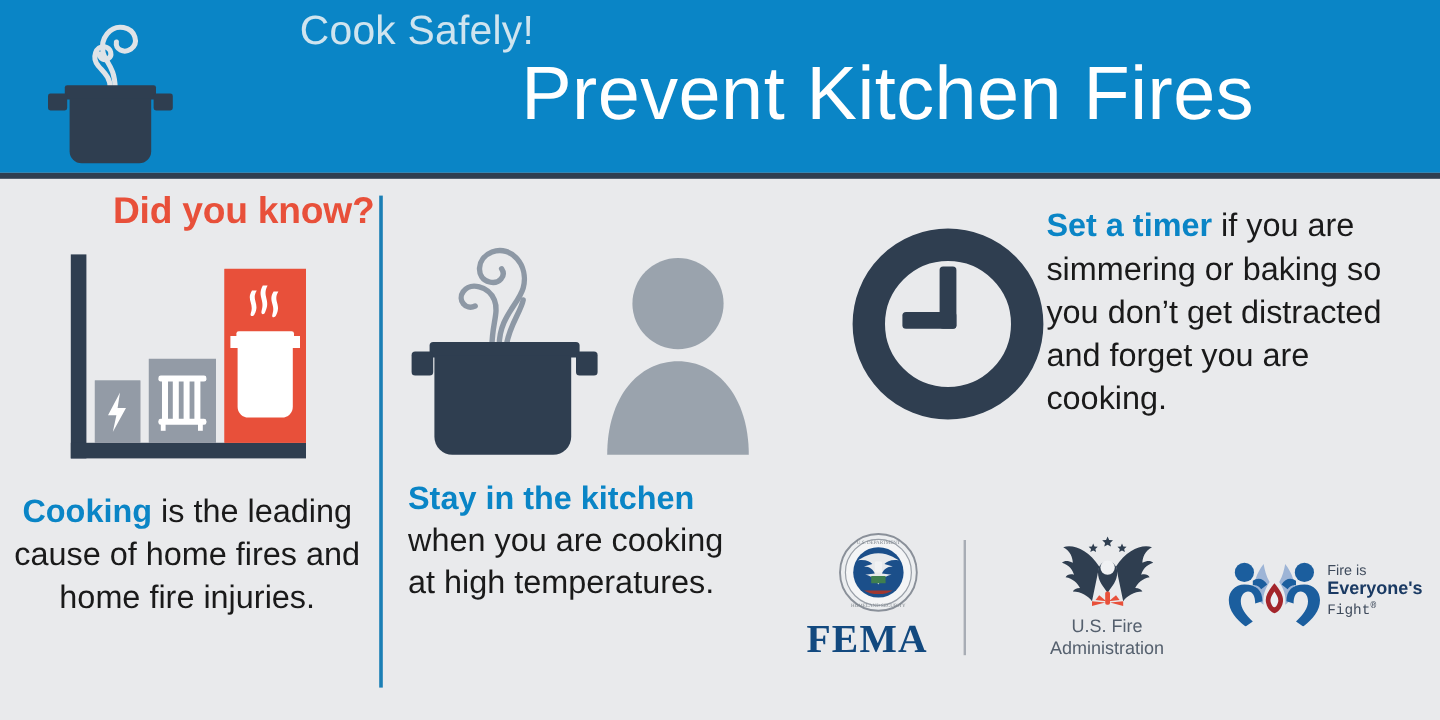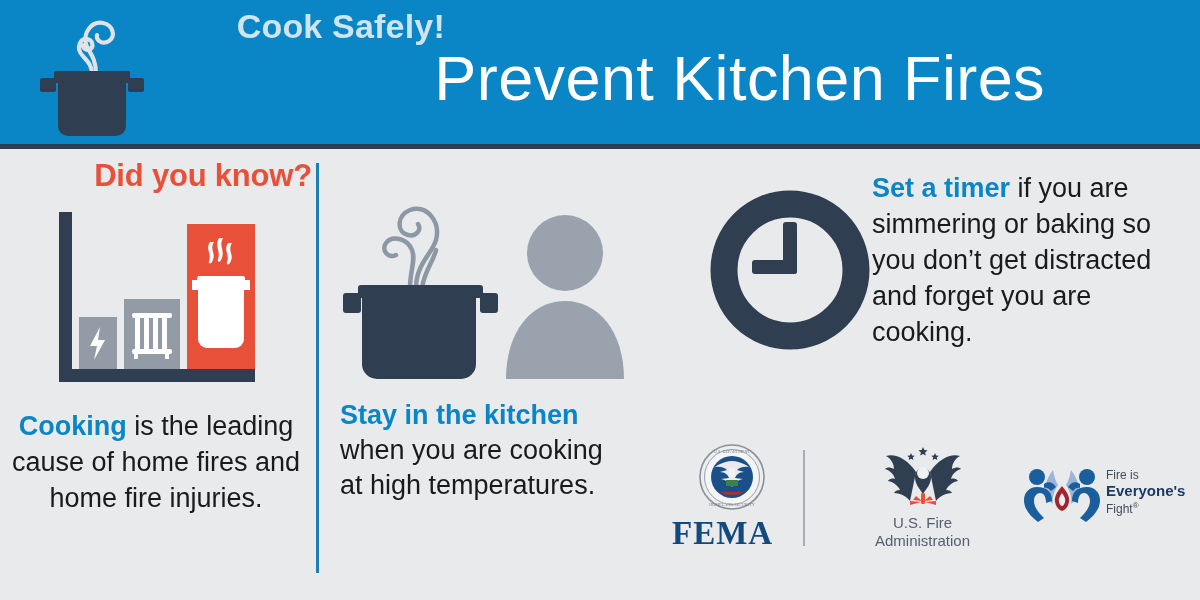--- a/index.html
+++ b/index.html
@@ -21,21 +21,21 @@
     background:#2f3e50;
   }
   .header-pot{position:absolute;left:22px;top:8px;width:140px;height:136px;}
   .header-title-wrap{
     position:absolute;left:0;top:4px;width:1045px;height:140px;
     text-align:right;
   }
   .kicker{
     display:block;
     font-size:34px;line-height:44px;
-    color:#cfe4ef;font-weight:700;letter-spacing:.2px;
+    color:#cfe4ef;font-weight:400;letter-spacing:.2px;
     padding-right:600px;
   }
   .title{
     display:block;
     font-size:63px;line-height:72px;
     color:#ffffff;font-weight:300;letter-spacing:.4px;
     margin-top:-6px;
   }
 
   
@@ -94,21 +94,21 @@
   .logo-usfa{position:absolute;left:185px;top:4px;width:175px;height:112px;text-align:center;}
   .usfa-eagle{width:86px;height:66px;margin:0 auto;display:block;}
   .usfa-word{
     font-size:15px;line-height:18px;color:#55606e;margin-top:4px;
   }
   .logo-feef{position:absolute;left:370px;top:14px;width:175px;height:84px;}
   .feef-mark{position:absolute;left:0;top:6px;width:84px;height:62px;}
   .feef-text{position:absolute;left:86px;top:14px;width:90px;}
   .feef-l1{font-size:12px;line-height:14px;color:#3f4b5c;}
   .feef-l2{font-size:15px;line-height:17px;color:#1a3a63;font-weight:bold;}
-  .feef-l3{font-size:12px;line-height:14px;color:#3f4b5c;}
+  .feef-l3{font-size:12px;line-height:14px;color:#3f4b5c;font-family:Liberation Mono, monospace;}
   .feef-l3 sup{font-size:8px;}
 </style>
 </head>
 <body>
 
 <div class="poster">
 
   <div class="header">
 
     <div class="header-pot">

